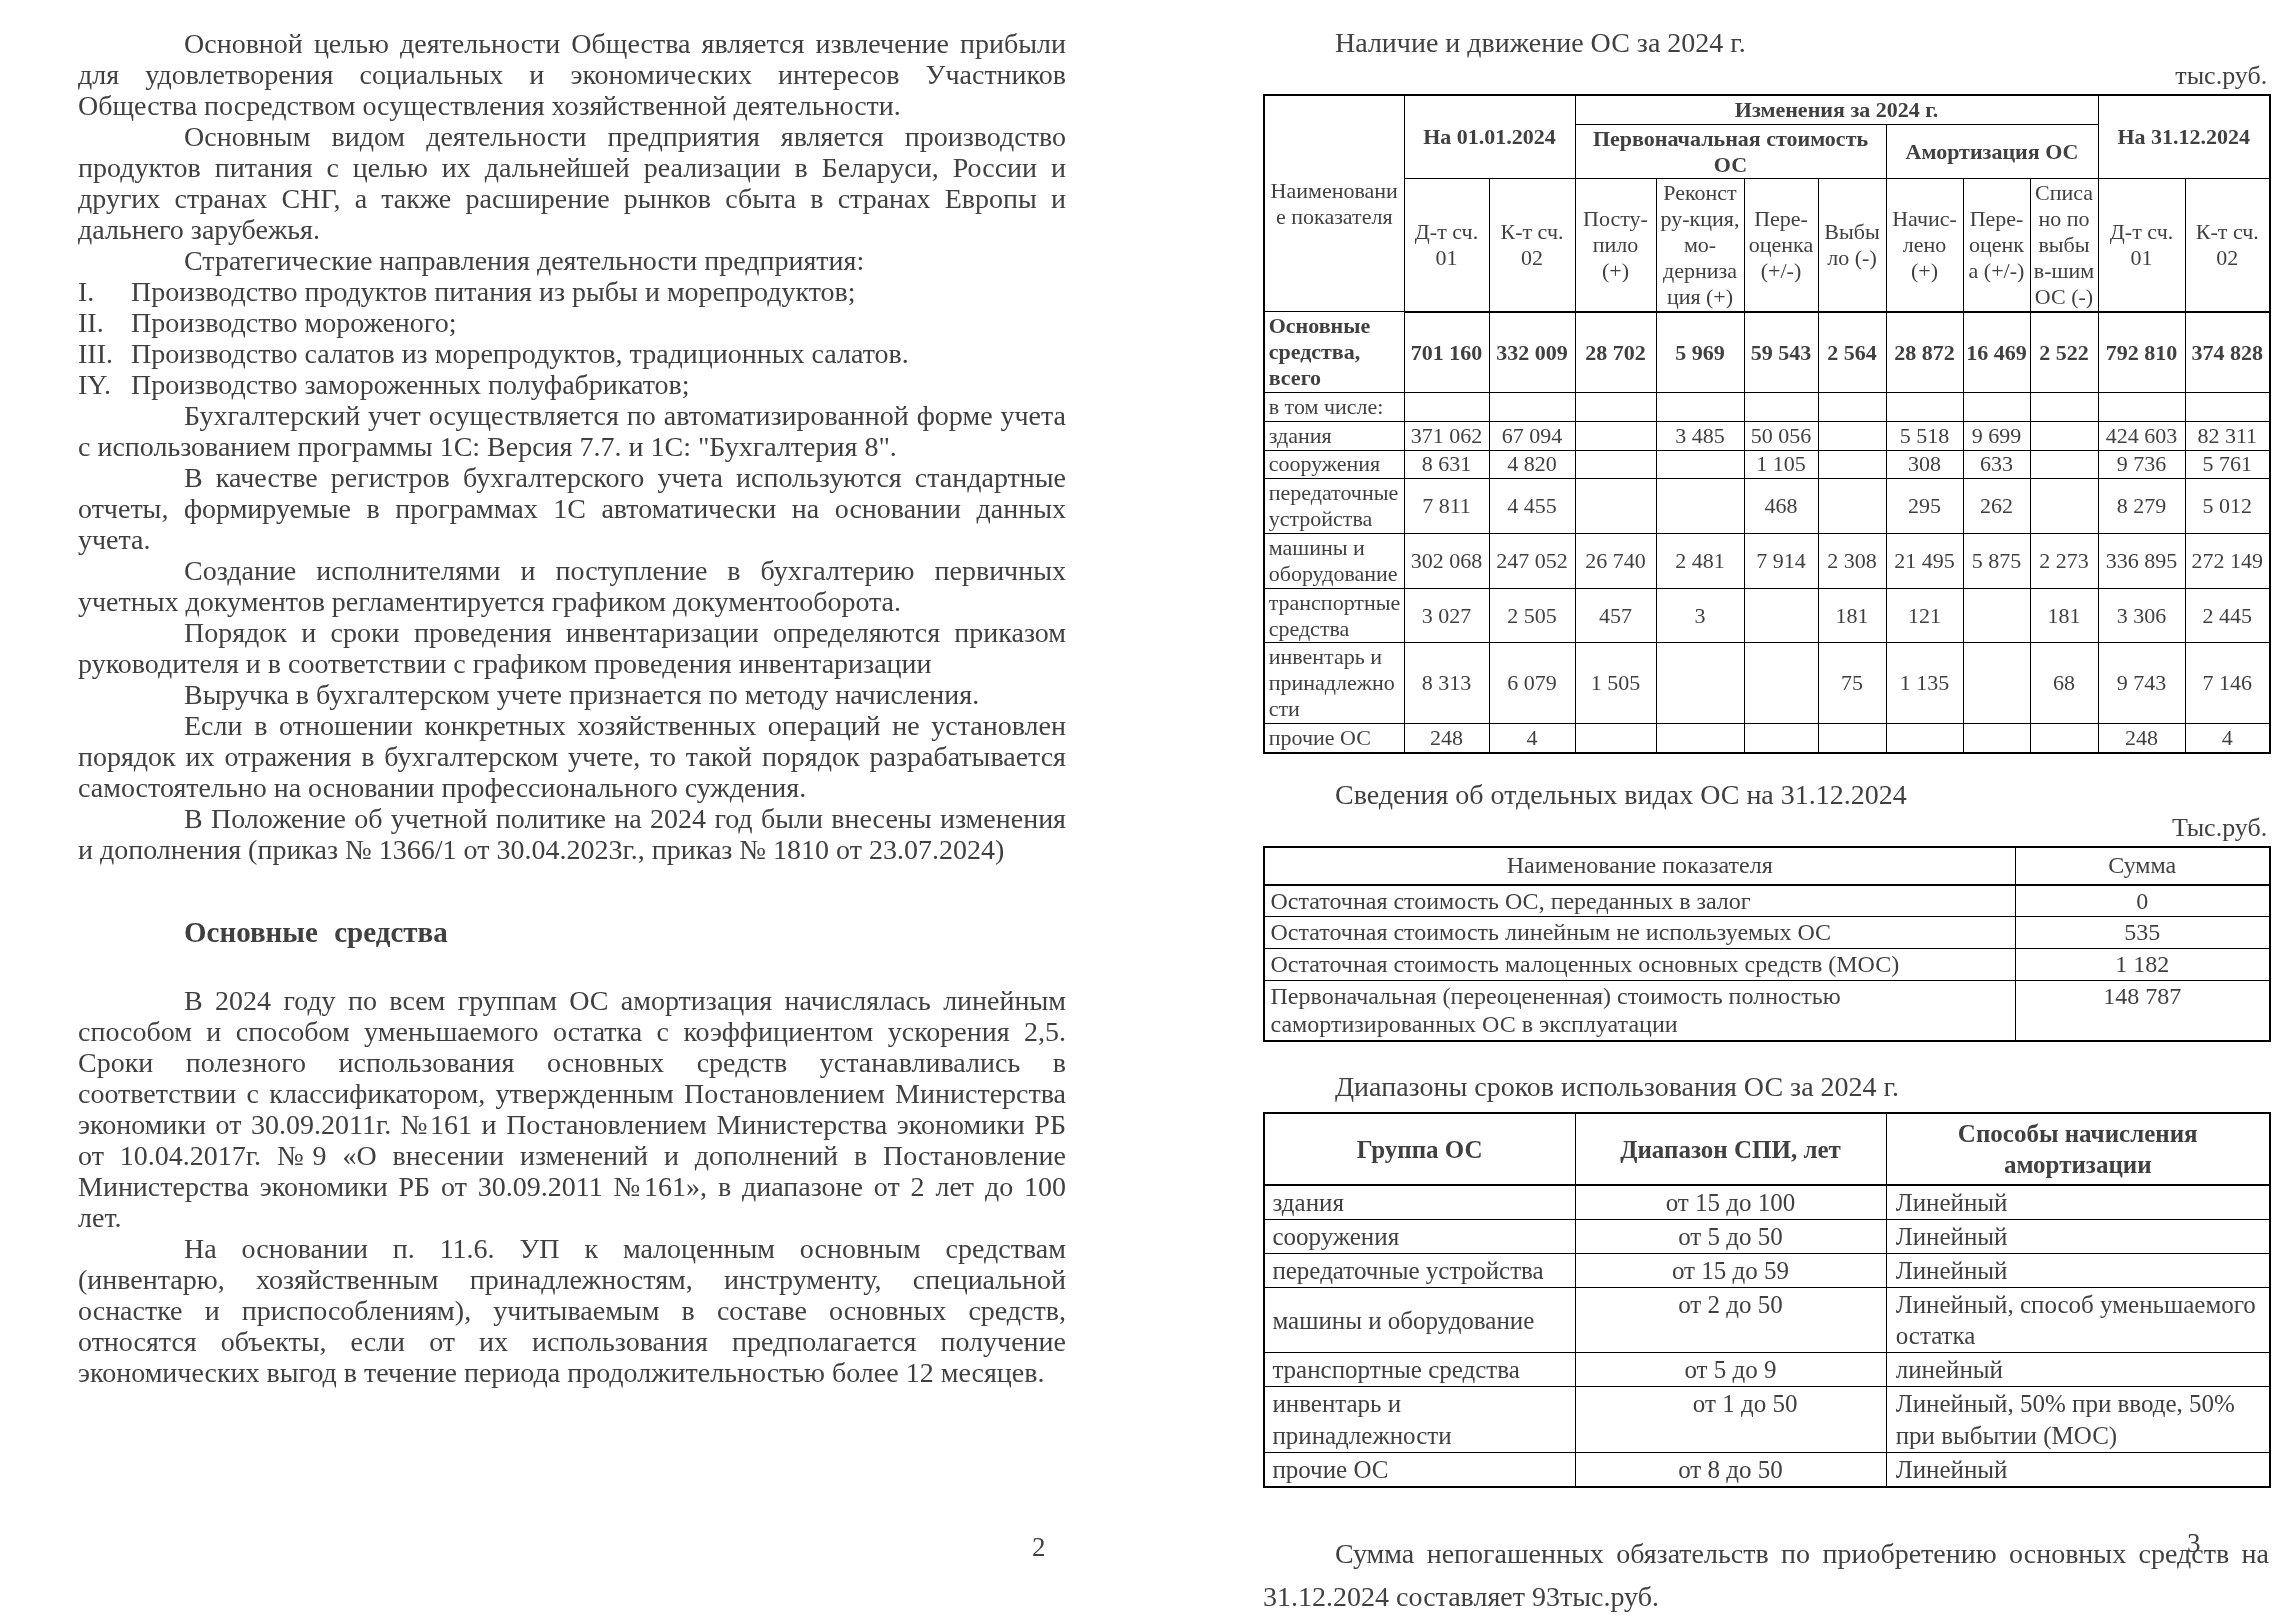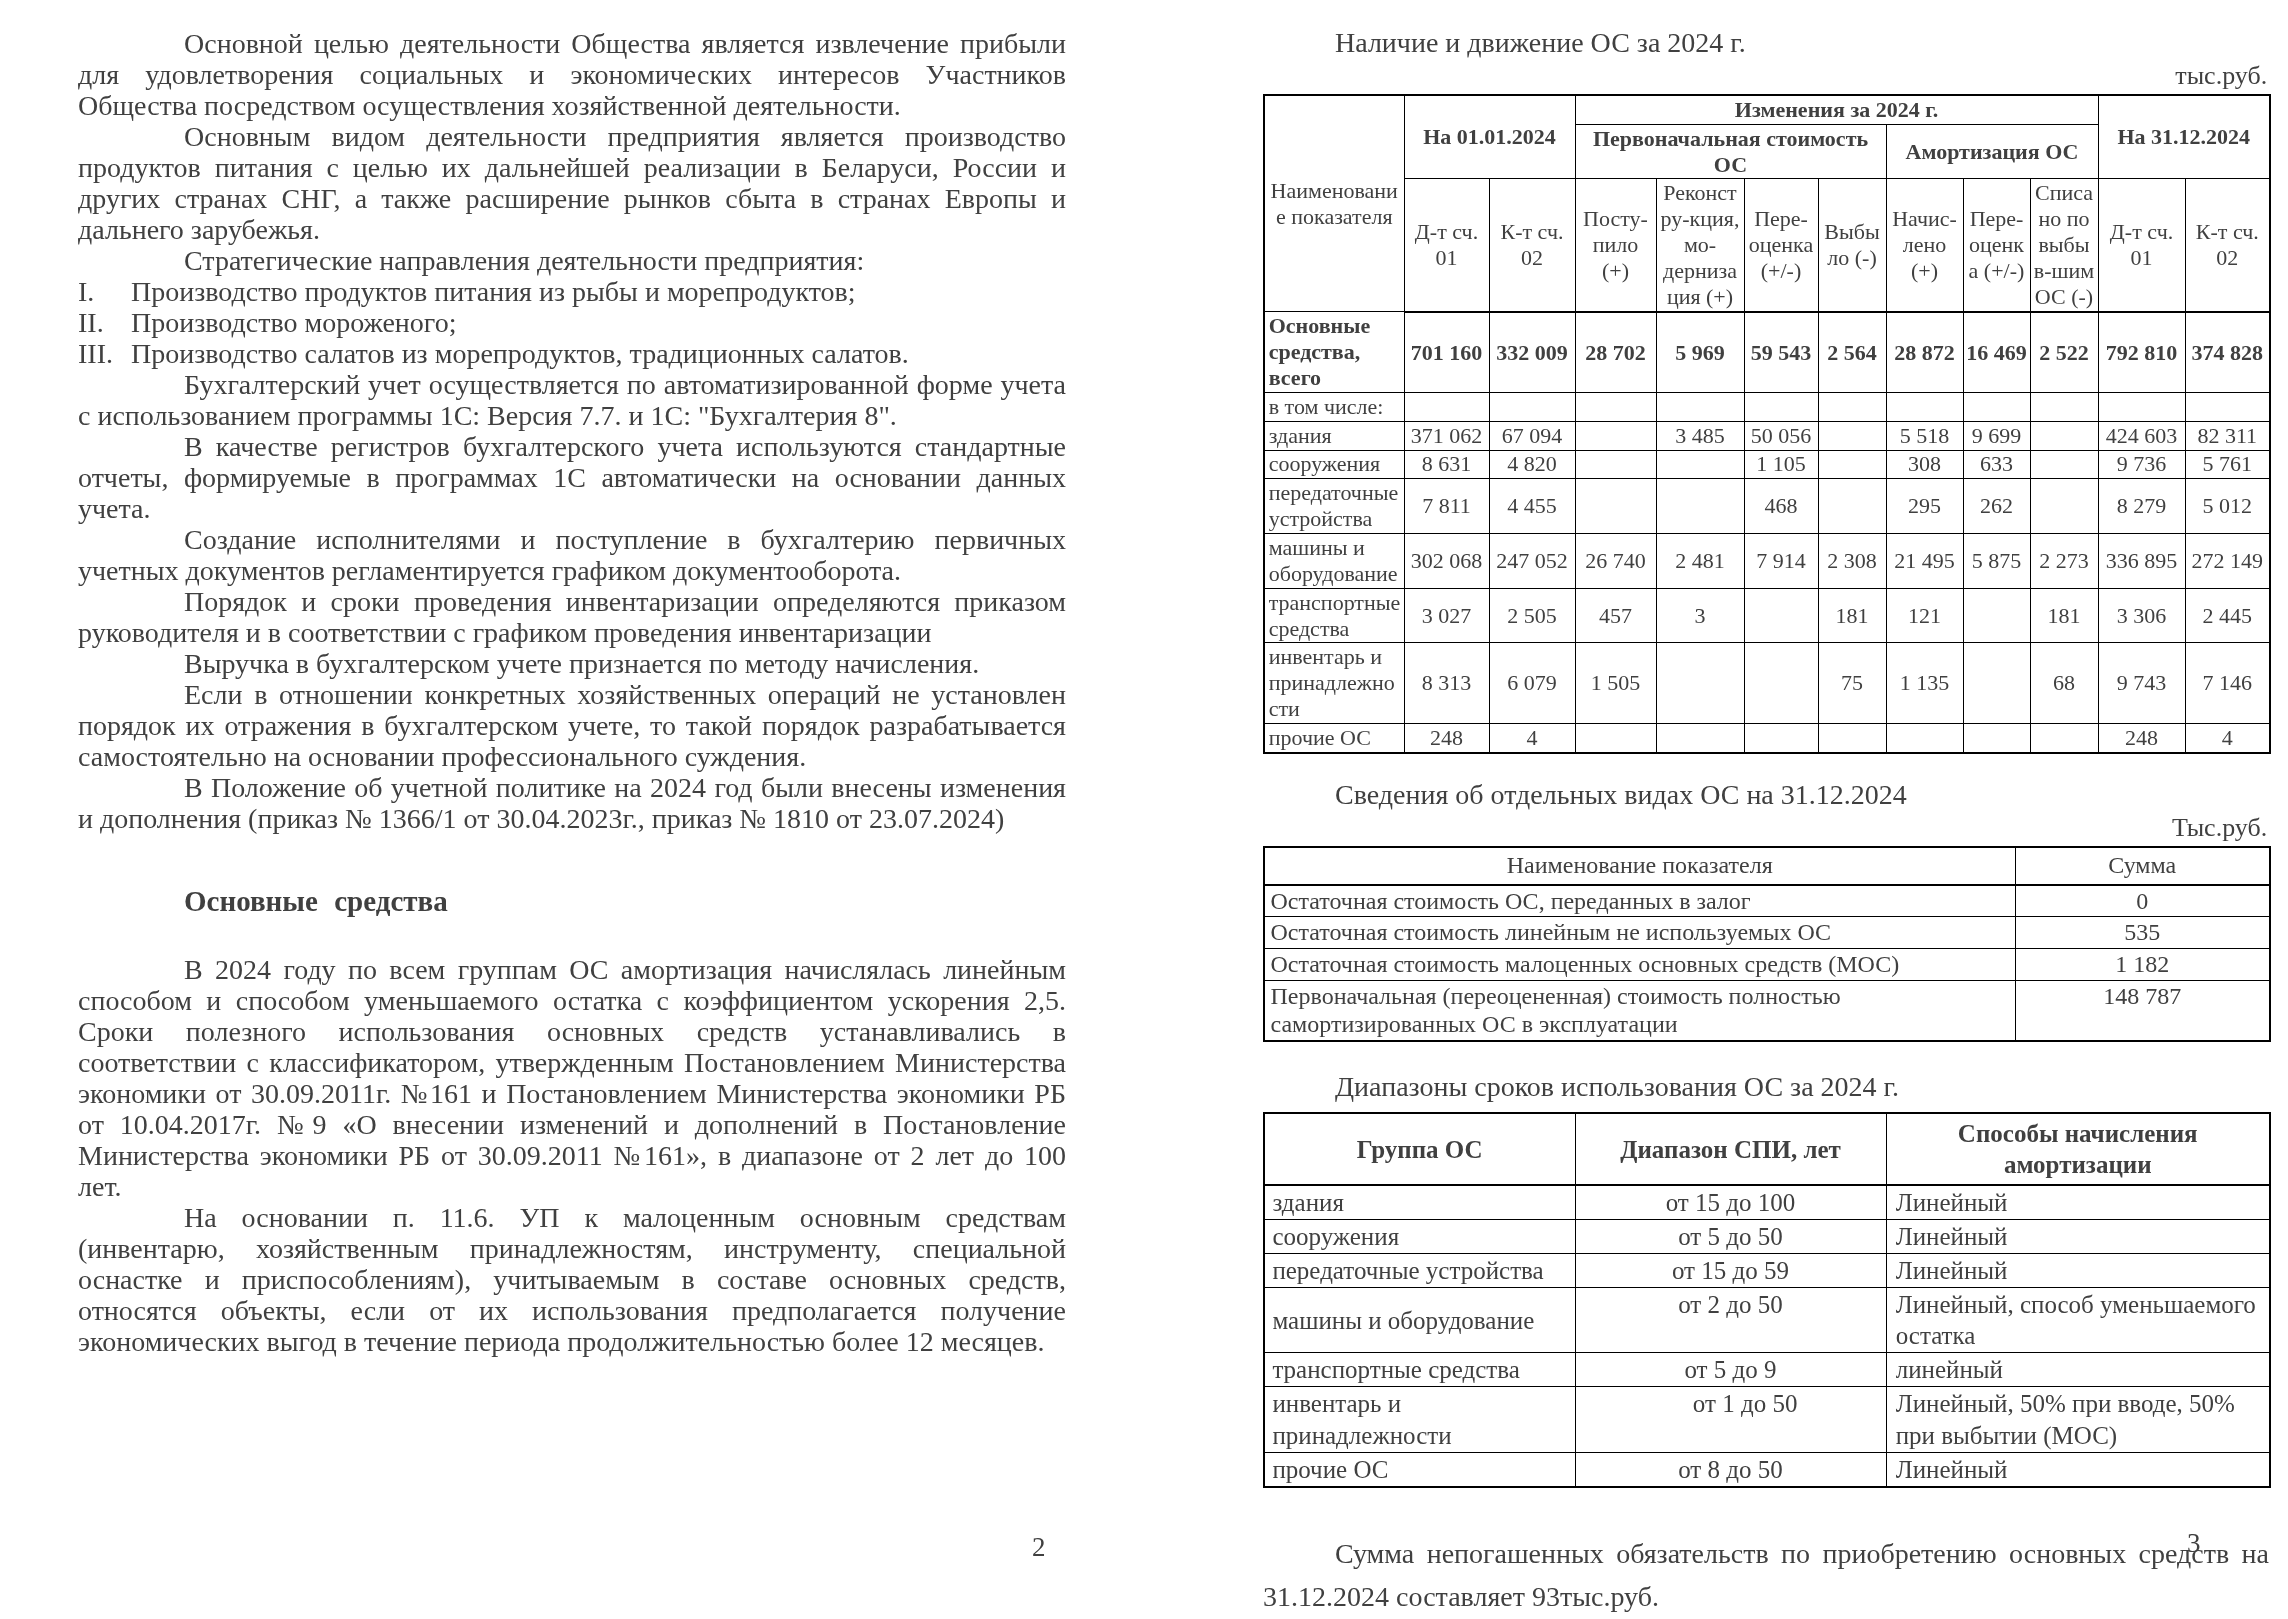--- a/index.html
+++ b/index.html
@@ -67,20 +67,24 @@
         <span class="list-num">I.</span>
         <span class="list-text">Производство продуктов питания из рыбы и морепродуктов;</span>
       </div>
       <div class="list-item">
         <span class="list-num">II.</span>
         <span class="list-text">Производство мороженого;</span>
       </div>
       <div class="list-item">
         <span class="list-num">III.</span>
         <span class="list-text">Производство салатов из морепродуктов, традиционных салатов.</span>
+      </div>
+      <div class="list-item">
+        <span class="list-num">IY.</span>
+        <span class="list-text">Производство замороженных полуфабрикатов;</span>
       </div>
     </div>
 
     <p class="para">Бухгалтерский учет осуществляется по автоматизированной форме учета с использованием программы 1С: Версия 7.7. и 1С: "Бухгалтерия 8".</p>
     <p class="para">В качестве регистров бухгалтерского учета используются стандартные отчеты, формируемые в программах 1С автоматически на основании данных учета.</p>
     <p class="para">Создание исполнителями и поступление в бухгалтерию первичных учетных документов регламентируется графиком документооборота.</p>
     <p class="para">Порядок и сроки проведения инвентаризации определяются приказом руководителя и в соответствии с графиком проведения инвентаризации</p>
     <p class="para">Выручка в бухгалтерском учете признается по методу начисления.</p>
     <p class="para">Если в отношении конкретных хозяйственных операций не установлен порядок их отражения в бухгалтерском учете, то такой порядок разрабатывается самостоятельно на основании профессионального суждения.</p>
     <p class="para">В Положение об учетной политике на 2024 год были внесены изменения и дополнения (приказ № 1366/1 от 30.04.2023г., приказ № 1810 от 23.07.2024)</p>

